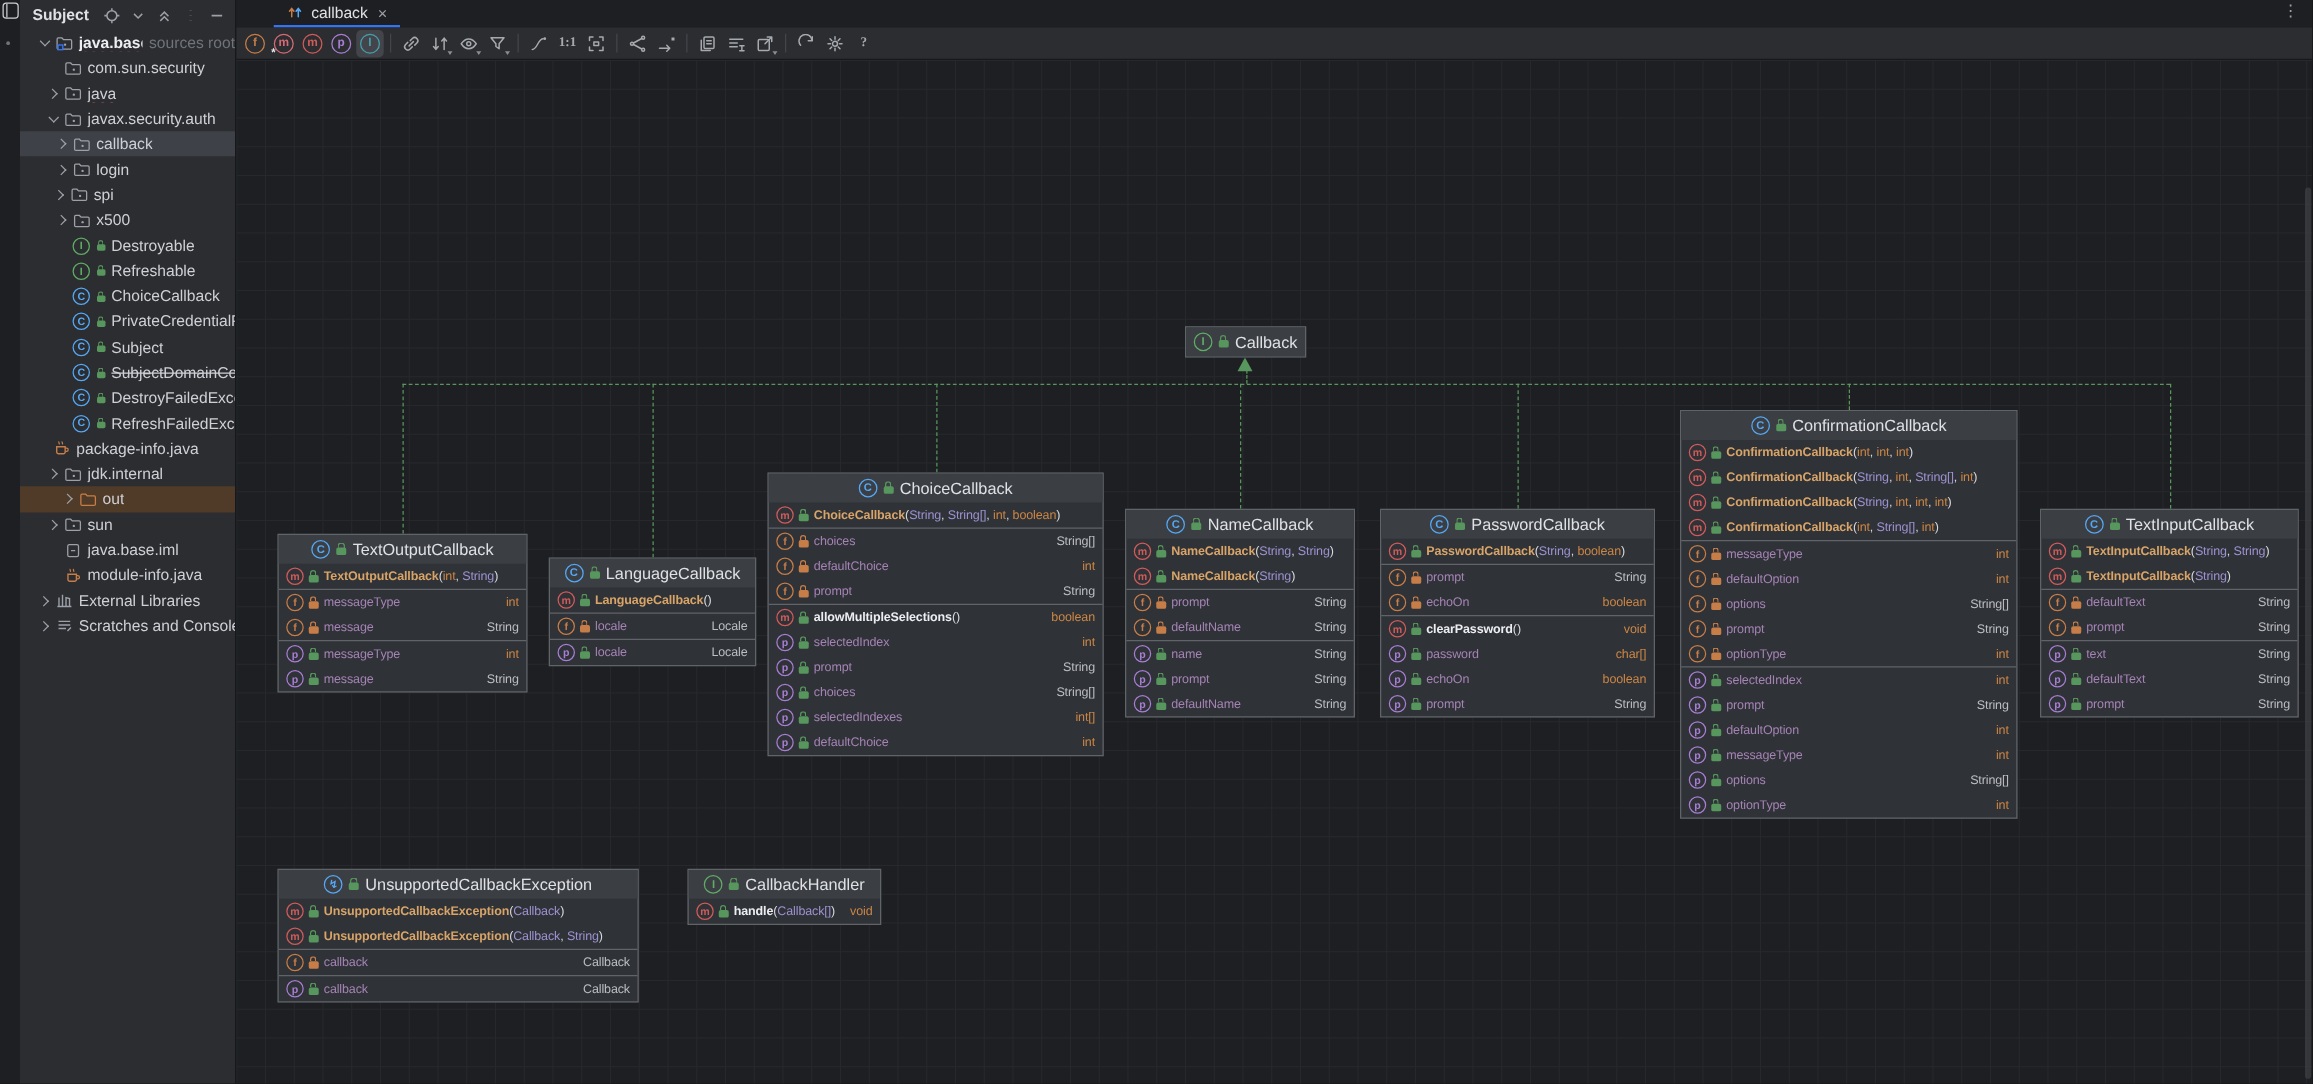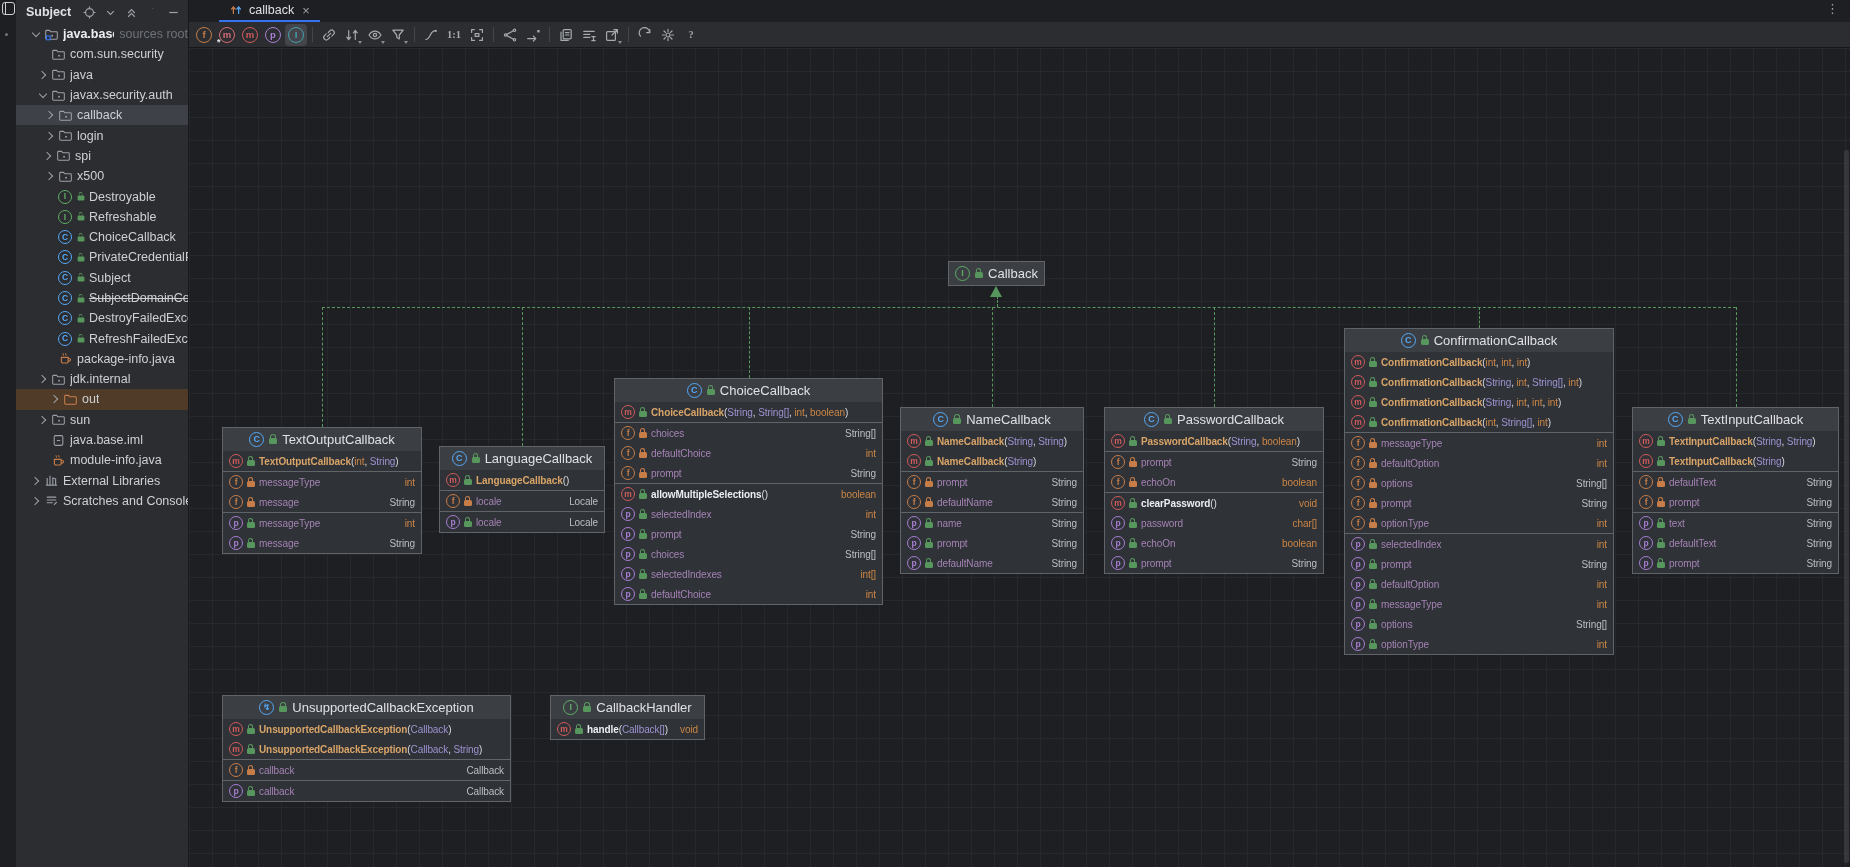--- a/index.html
+++ b/index.html
@@ -788,21 +788,21 @@
           <span class="tlabel">DestroyFailedExce</span>
         </div>
         <div class="trow" style="padding-left: 27px;">
           <span class="chev "></span>
           <span class="ticon">
             <span class="cir c">C</span>
           </span>
           <span class="lk g tree-lk"></span>
           <span class="tlabel">RefreshFailedExce</span>
         </div>
-        <div class="trow" style="padding-left: 27px;">
+        <div class="trow" style="padding-left: 11px;">
           <span class="chev "></span>
           <span class="ticon">
             <svg width="15" height="15" viewBox="0 0 16 16">
               <path d="M3.6 6.8h7.2v4.4a1.6 1.6 0 01-1.6 1.6H5.2a1.6 1.6 0 01-1.6-1.6z" stroke="#C77D48" fill="none" stroke-width="1.2"></path>
               <path d="M10.8 8h1.2a1.4 1.4 0 010 2.8h-1.2M5.6 4.8c.8-.8-.8-1.6 0-2.4M8.4 4.8c.8-.8-.8-1.6 0-2.4" stroke="#C77D48" fill="none" stroke-width="1.1"></path>
             </svg>
           </span>
           <span class="tlabel">package-info.java</span>
         </div>
         <div class="trow" style="padding-left: 20px;">

